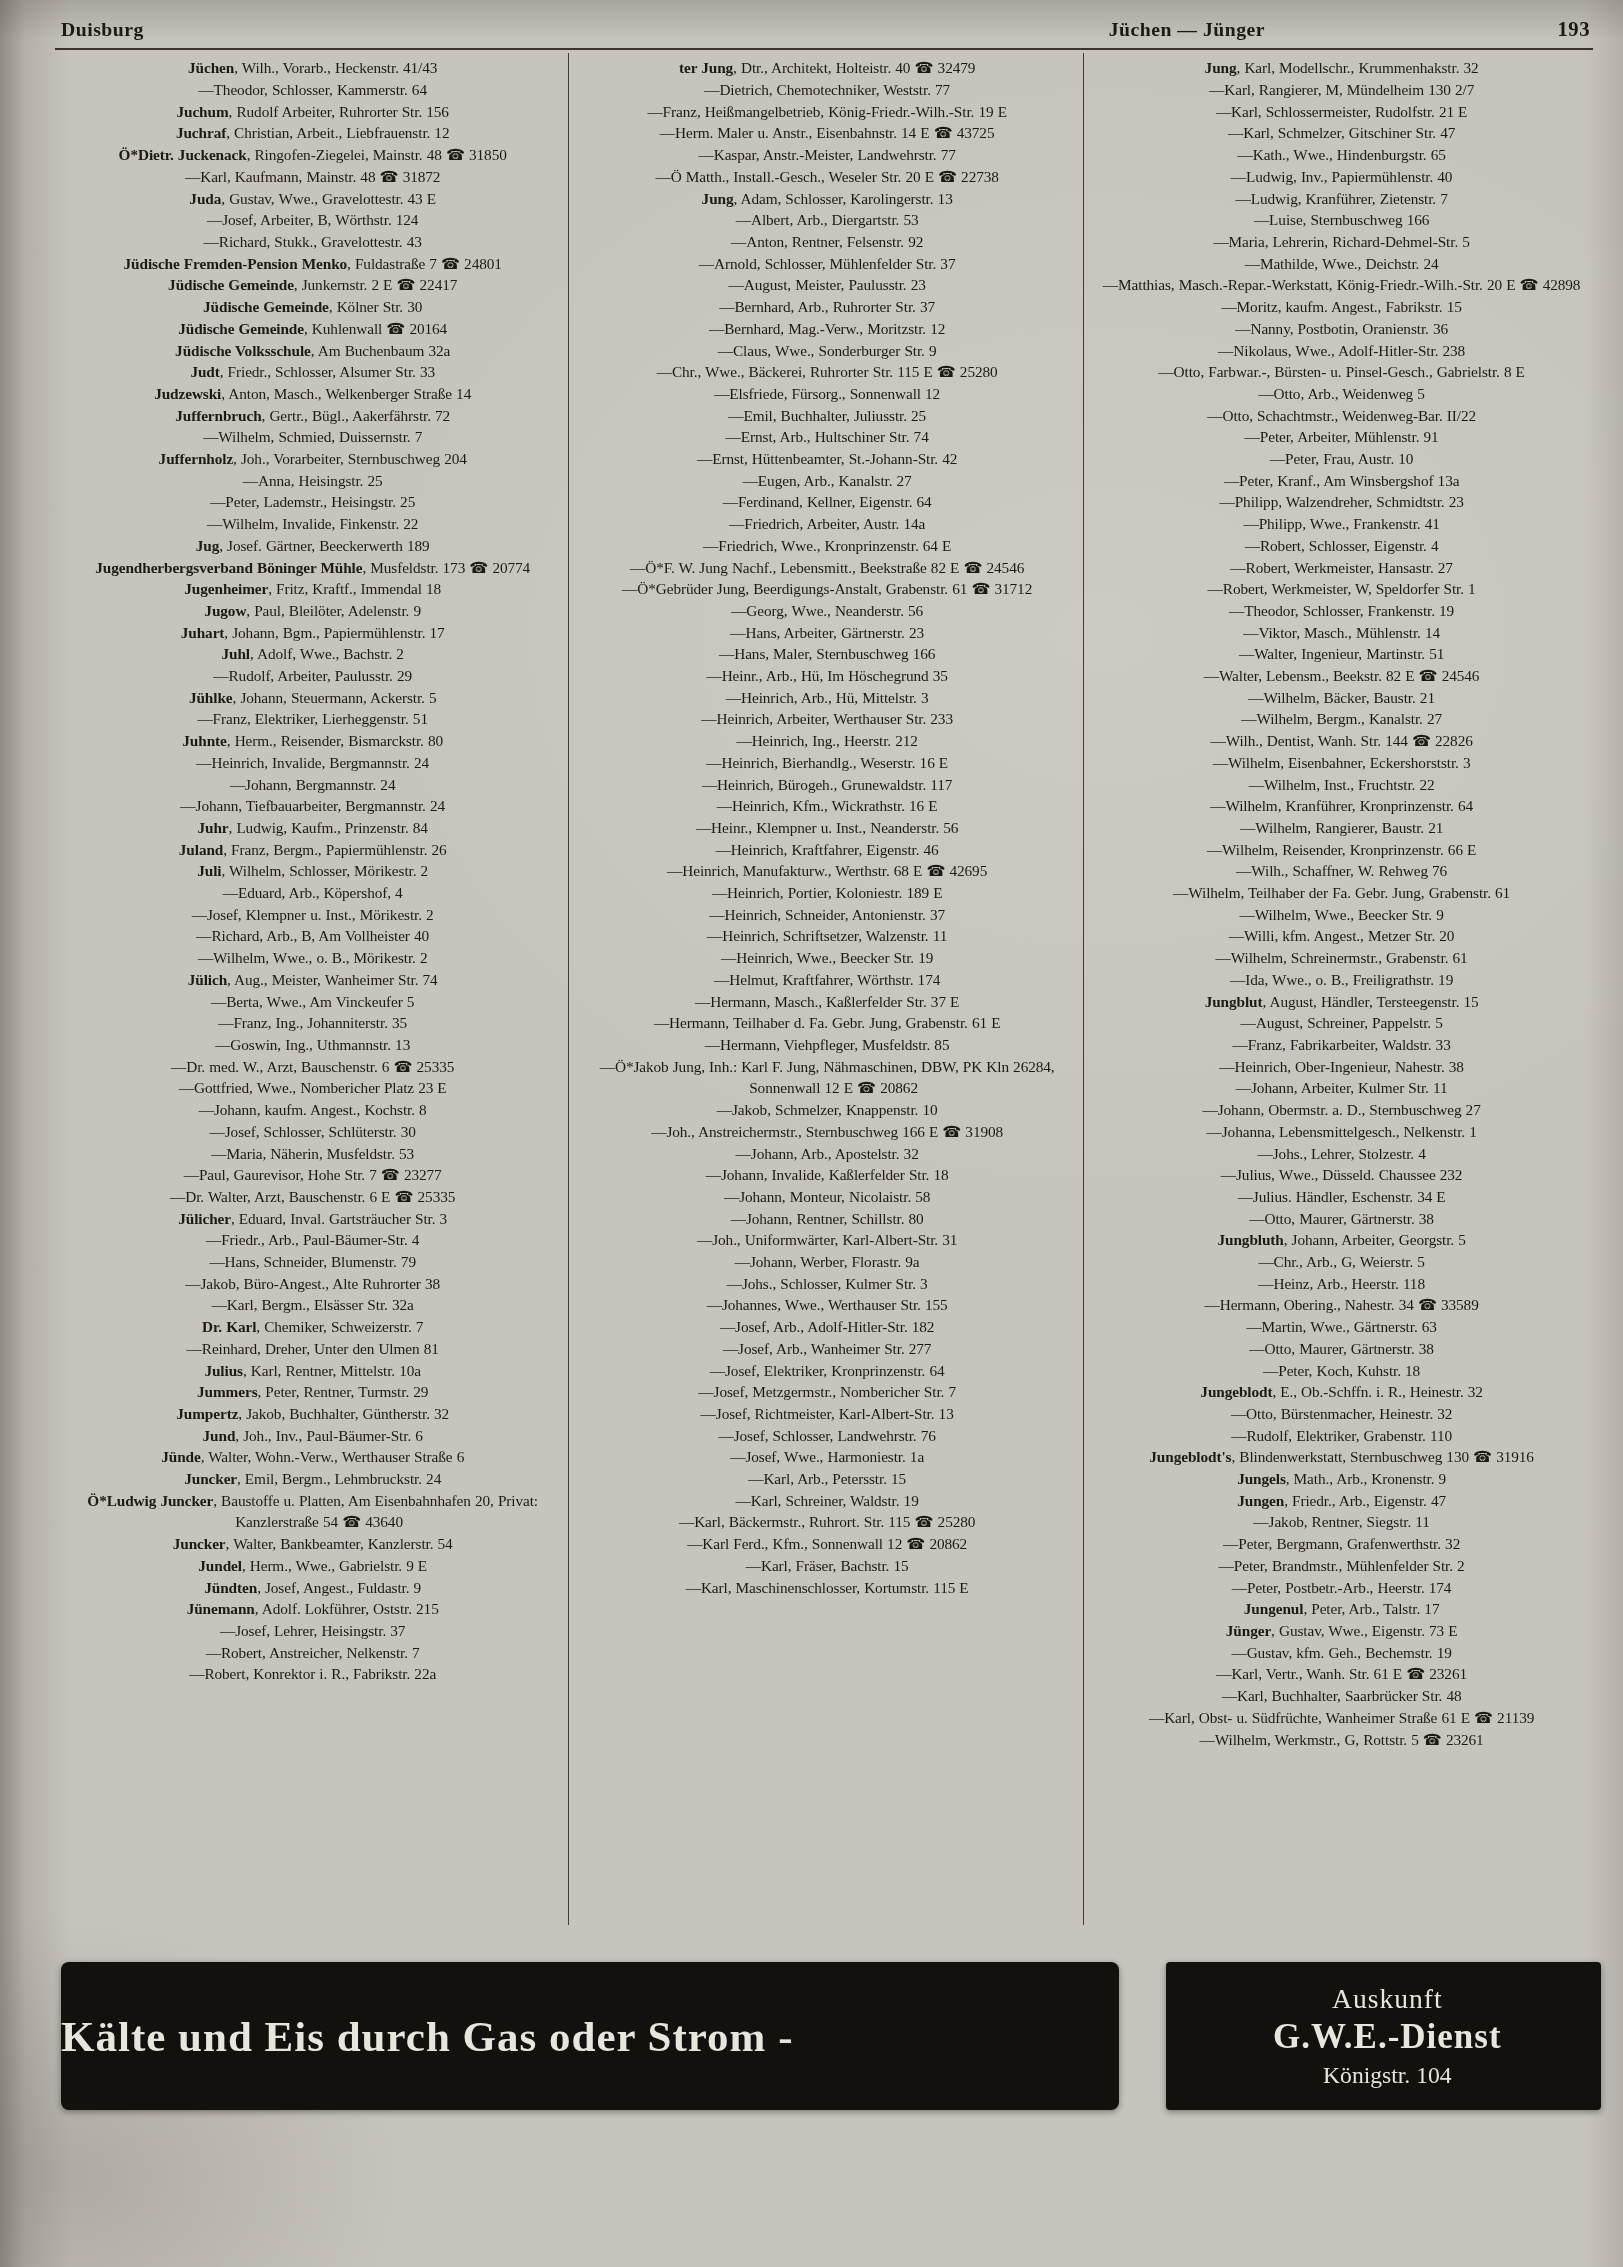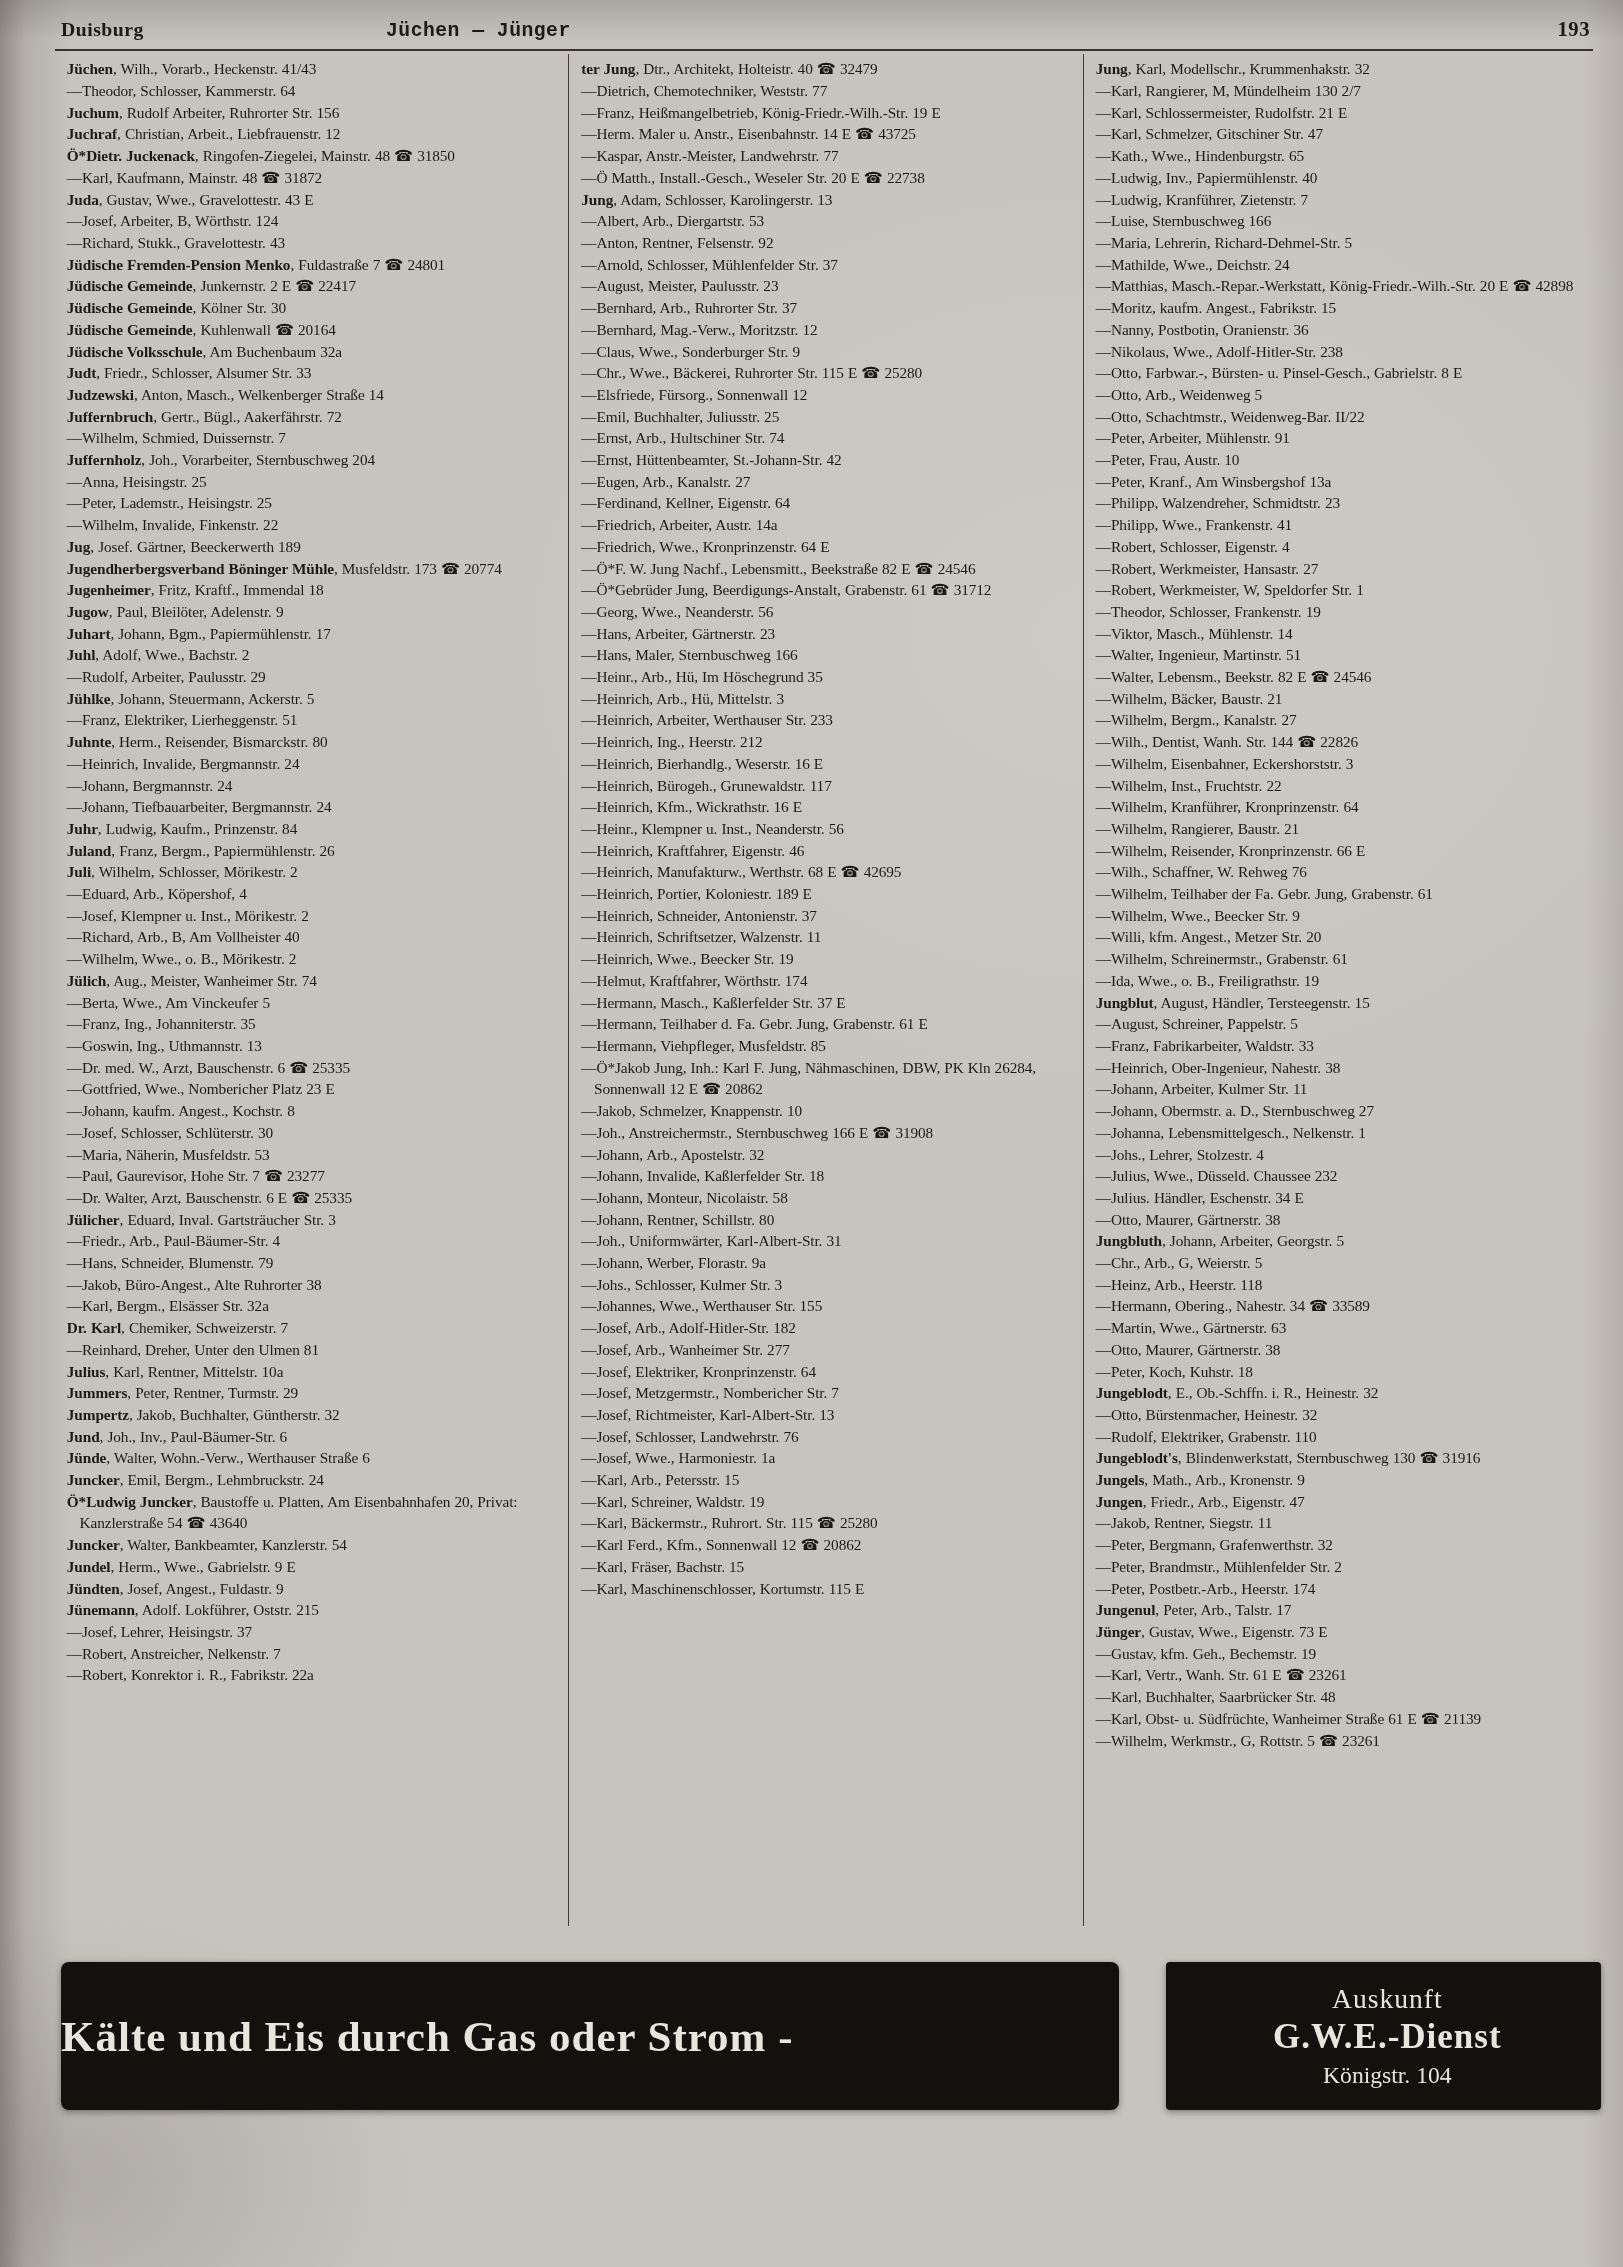--- a/index.html
+++ b/index.html
@@ -22,36 +22,37 @@
       #c7c4bd;
     overflow: hidden;
   }
   .page-header {
     display: flex; align-items: baseline;
     padding: 17.7px 33px 4.9px 61px;
     font-size: 19.7px; font-weight: bold;
     letter-spacing: 0.5px;
   }
   .hdr-left  { width: 325px; }
-  .hdr-center{ flex: 1; text-align: left; font-family: Liberation Mono, monospace; }
+  .hdr-center{ flex: 1; text-align: right; }
   .hdr-right { width: 325px; text-align: right; font-size: 20.7px; }
   .header-rule { height: 2px; background: #38342c; margin: 2px 29.6px 2px 55px; }
 
   .columns {
     display: flex;
     margin: 3.9px 25.6px 0 55px;
     height: 1872px;
     overflow: hidden;
   }
   .col {
     flex: 1 1 0;
     padding: 3.9px 9.9px 0 11.8px;
     font-size: 15.3px;
     line-height: 21.7px;
     letter-spacing: -0.1px;
+    text-align: center;
   }
   .col + .col { border-left: 1.6px solid #403c33; }
   .entry {
     text-indent: -12.8px;
     padding-left: 12.8px;
     word-spacing: 0.4px;
   }
   .surname { font-weight: bold; }
 
   .ads {

